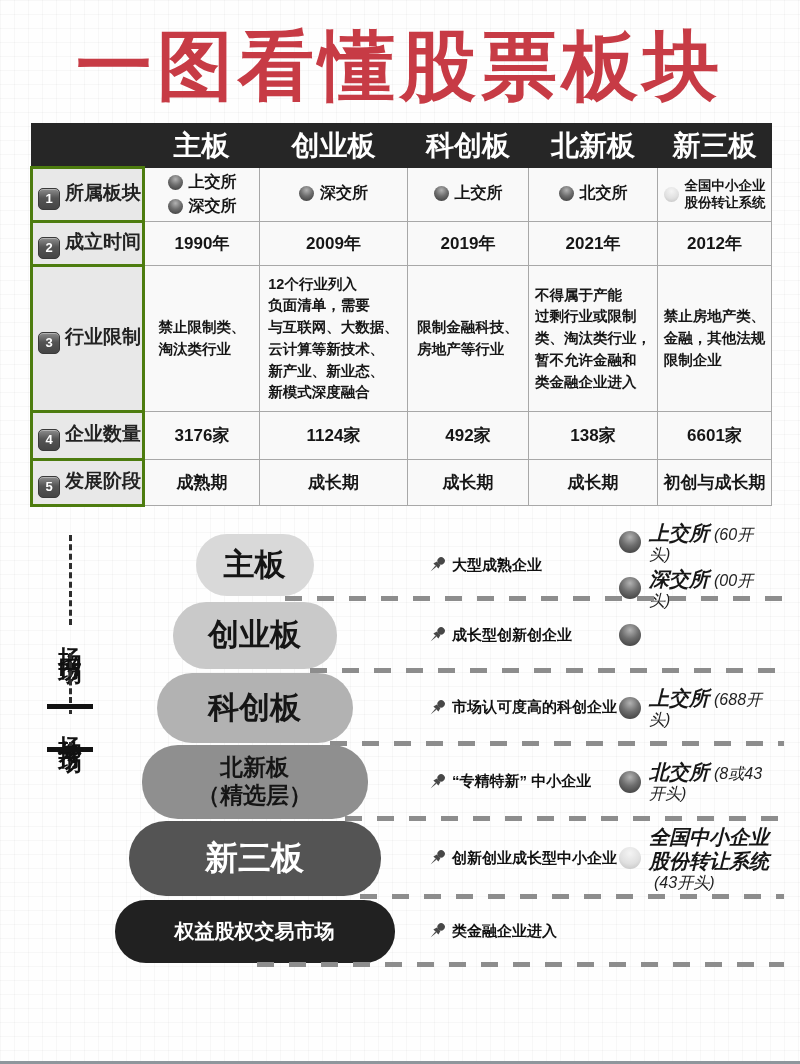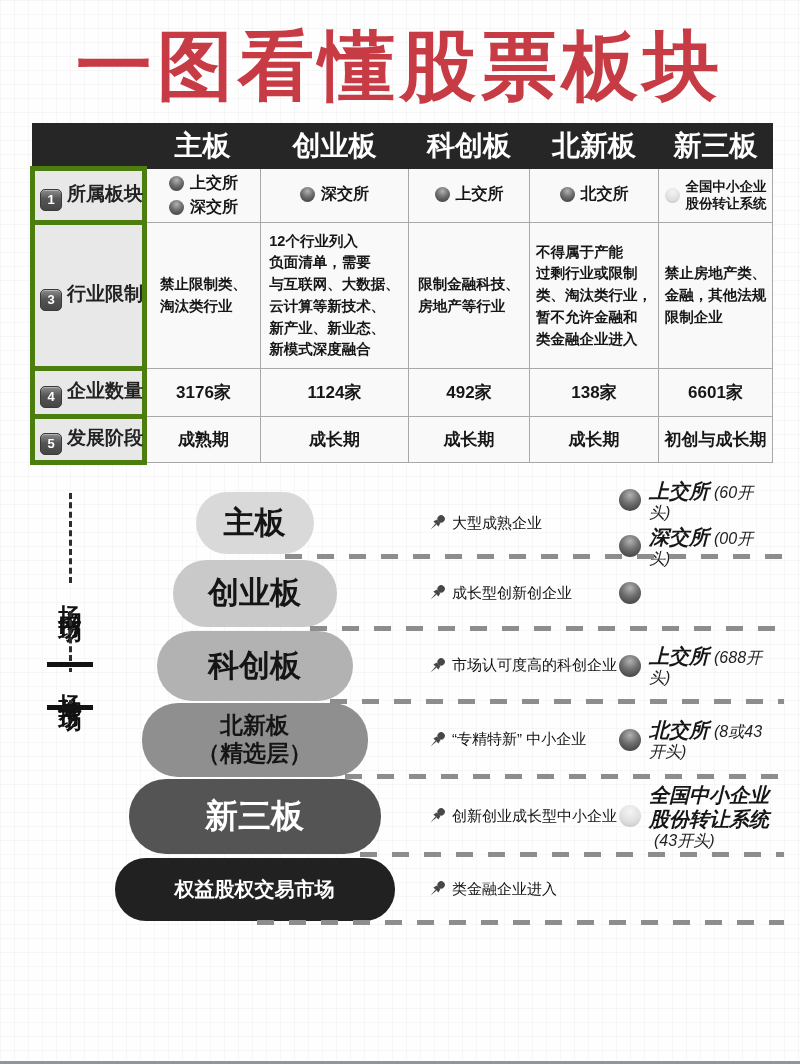--- a/index.html
+++ b/index.html
@@ -18,21 +18,21 @@
   }
   
   table.boards{border-collapse:collapse;table-layout:fixed;width:740px;margin:14px 30px 0;}
   col.c-label{width:112px}col.c-1{width:116px}col.c-2{width:148px}
   col.c-3{width:121px}col.c-4{width:129px}col.c-5{width:114px}
   thead th{
     background:#262626;color:#fff;font-size:28px;font-weight:900;
     height:42px;padding:0;border:1px solid #262626;
   }
   tbody th.rowlabel{
-    background:#e8e8e8;border:5px solid #4d7c0f;font-size:19px;font-weight:800;
+    background:#e8e8e8;border:3px solid #4d7c0f;font-size:19px;font-weight:800;
     text-align:left;padding:2px 2px 2px 5px;color:#222;white-space:nowrap;
   }
   .badge{
     display:inline-block;width:20px;height:20px;border-radius:5px;margin-right:5px;
     background:linear-gradient(180deg,#8d8d8d,#555 45%,#454545);
     border:1px solid #3a3a3a;color:#fff;font-size:13px;font-weight:700;
     line-height:20px;text-align:center;vertical-align:-4px;
     box-shadow:inset 0 1px 0 rgba(255,255,255,.35);
   }
   tbody td{
@@ -61,21 +61,21 @@
   .blob-col{width:345px;padding-left:52px;display:flex;justify-content:center;align-items:center;flex:none;box-sizing:content-box;}
   .blob{display:flex;align-items:center;justify-content:center;text-align:center;
     font-weight:900;white-space:pre-line;color:#151515;}
   .lvl1 .blob{width:118px;height:62px;border-radius:31px;background:#d9d9d9;font-size:31px;}
   .lvl2 .blob{width:164px;height:67px;border-radius:33px;background:#c9c9c9;font-size:31px;}
   .lvl3 .blob{width:196px;height:70px;border-radius:35px;background:#b2b2b2;font-size:31px;}
   .lvl4 .blob{width:226px;height:74px;border-radius:36px;background:#8f8f8f;font-size:23px;line-height:1.2;}
   .lvl5 .blob{width:252px;height:75px;border-radius:37px;background:#545454;font-size:33px;color:#fff;}
   .lvl6 .blob{width:280px;height:63px;border-radius:31px;background:#212121;font-size:20px;color:#fff;}
   .note-col{width:192px;display:flex;gap:5px;align-items:center;flex:none;}
-  .note-text{font-weight:400;font-size:15px;white-space:pre-line;color:#111;}
+  .note-text{font-weight:700;font-size:15px;white-space:pre-line;color:#111;}
   .ex-col{flex:1;display:flex;flex-direction:column;justify-content:space-between;gap:3px;font-style:italic;}
   .ex-line{display:flex;align-items:center;gap:8px;}
   .ex-text{display:block;line-height:1.2;}
   .ex-name{font-weight:900;font-size:20px;white-space:pre-line;}
   .ex-code{font-weight:400;font-size:16px;color:#222;margin-left:5px;}
   .sep{position:absolute;bottom:-2px;height:5px;right:-14px;
     background:repeating-linear-gradient(90deg,#8d8d8d 0 17px,transparent 17px 32px);}
   .lvl1 .sep{left:255px}.lvl2 .sep{left:280px}.lvl3 .sep{left:300px}
   .lvl4 .sep{left:315px}.lvl5 .sep{left:330px}.lvl6 .sep{left:227px}
   
@@ -156,20 +156,30 @@
       </td>
       <td>
         <div class="entries">
             <div class="entry">
               <span class="sphere s16 light"></span>
               <span class="twoline">全国中小企业
 股份转让系统</span>
             </div>
           </div>
       </td>
+    </tr>
+    <tr class="r-founded">
+      <th class="rowlabel">
+        <span class="badge">2</span><span>成立时间</span>
+      </th>
+      <td>1990年</td>
+      <td>2009年</td>
+      <td>2019年</td>
+      <td>2021年</td>
+      <td>2012年</td>
     </tr>
     <tr class="r-industry">
       <th class="rowlabel">
         <span class="badge">3</span><span>行业限制</span>
       </th>
       <td><div class="cellblock">禁止限制类、
 淘汰类行业</div></td>
       <td><div class="cellblock">12个行业列入
 负面清单，需要
 与互联网、大数据、

